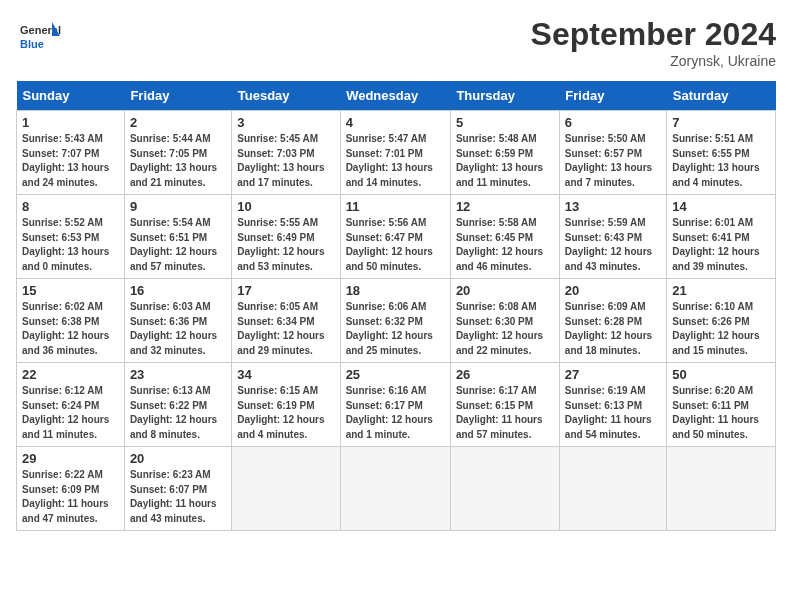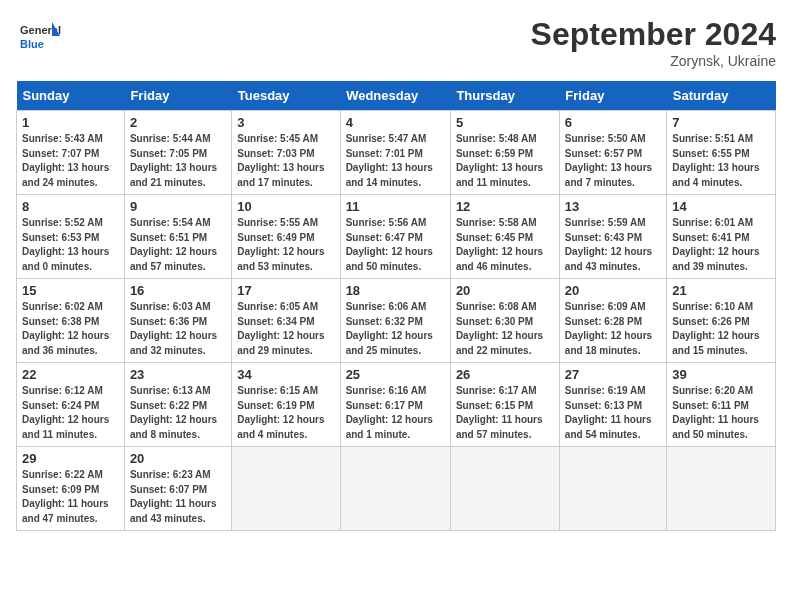--- a/index.html
+++ b/index.html
@@ -214,21 +214,21 @@
       </td>
         <td>
         <div class="day-num">26</div>
         <div class="day-info">Sunrise: 6:17 AM<br>Sunset: 6:15 PM<br>Daylight: 11 hours and 57 minutes.</div>
       </td>
         <td>
         <div class="day-num">27</div>
         <div class="day-info">Sunrise: 6:19 AM<br>Sunset: 6:13 PM<br>Daylight: 11 hours and 54 minutes.</div>
       </td>
         <td>
-        <div class="day-num">39</div>
+        <div class="day-num">50</div>
         <div class="day-info">Sunrise: 6:20 AM<br>Sunset: 6:11 PM<br>Daylight: 11 hours and 50 minutes.</div>
       </td>
       </tr>
       <tr>
         <td>
         <div class="day-num">29</div>
         <div class="day-info">Sunrise: 6:22 AM<br>Sunset: 6:09 PM<br>Daylight: 11 hours and 47 minutes.</div>
       </td>
         <td>
         <div class="day-num">20</div>

